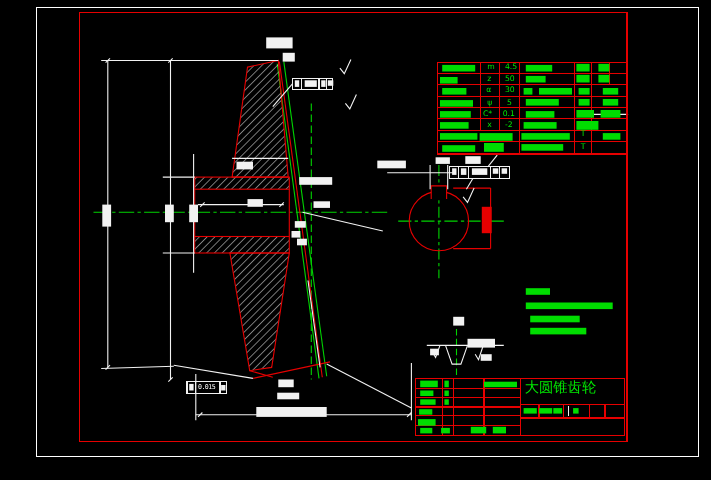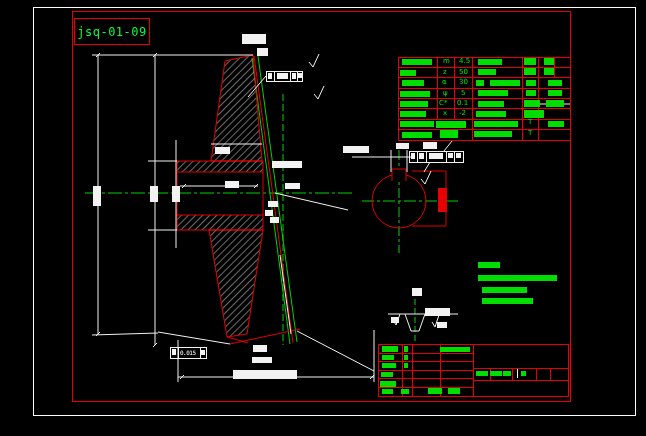--- a/index.html
+++ b/index.html
@@ -165,24 +165,22 @@
     <line x1="473" y1="368" x2="568" y2="368"></line>
     <line x1="473" y1="380" x2="568" y2="380"></line>
     <line x1="490" y1="368" x2="490" y2="380"></line>
     <line x1="512" y1="368" x2="512" y2="380"></line>
     <line x1="536" y1="368" x2="536" y2="380"></line>
     <line x1="550" y1="368" x2="550" y2="380"></line>
     <line x1="517" y1="369" x2="517" y2="378" stroke="#f2f2f2"></line>
   </g>
 </svg>
 
-<div id="label-box">
-  <span>jsq-01-09</span>
-</div>
-
+
+<div id="part-title">大圆锥齿轮</div>
 
 <div id="fcf-val">0.015</div>
 
 <div id="blob-layer">
       <div class="blob gblob" style="left: 478px; top: 262px; width: 22px; height: 6px;"></div>
       <div class="blob gblob" style="left: 478px; top: 275px; width: 79px; height: 6px;"></div>
       <div class="blob gblob" style="left: 482px; top: 287px; width: 45px; height: 6px;"></div>
       <div class="blob gblob" style="left: 482px; top: 298px; width: 51px; height: 6px;"></div>
       <div class="blob gblob" style="left: 382px; top: 346px; width: 16px; height: 6px;"></div>
       <div class="blob gblob" style="left: 404px; top: 346px; width: 4px; height: 6px;"></div>

